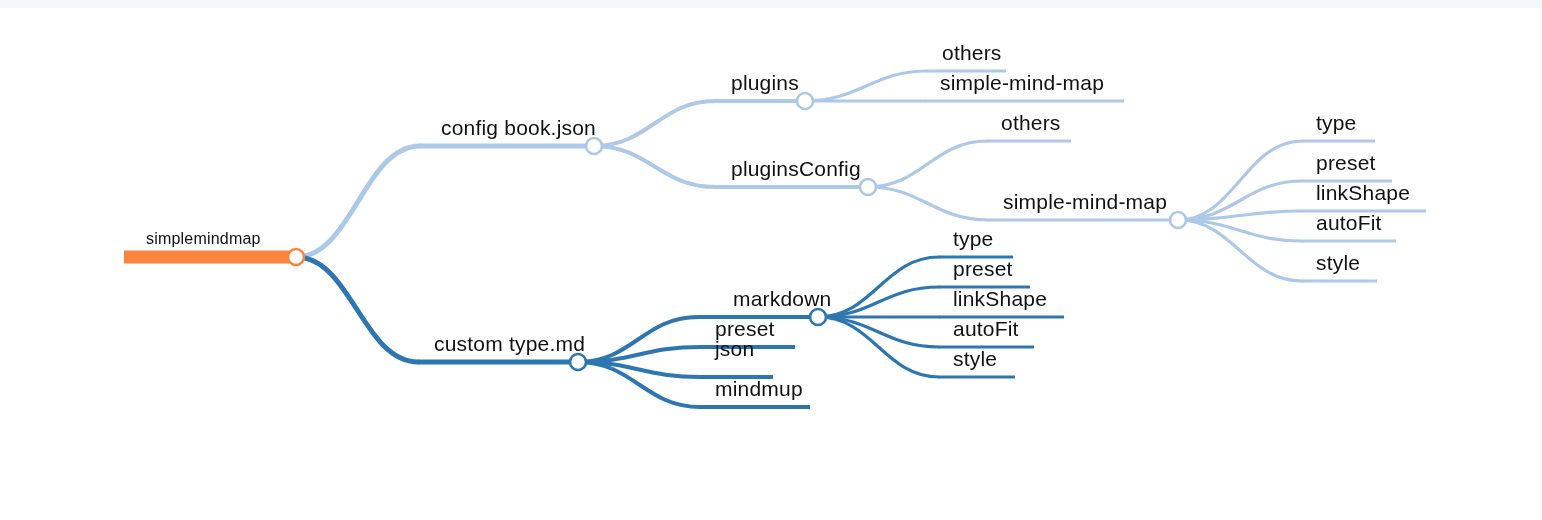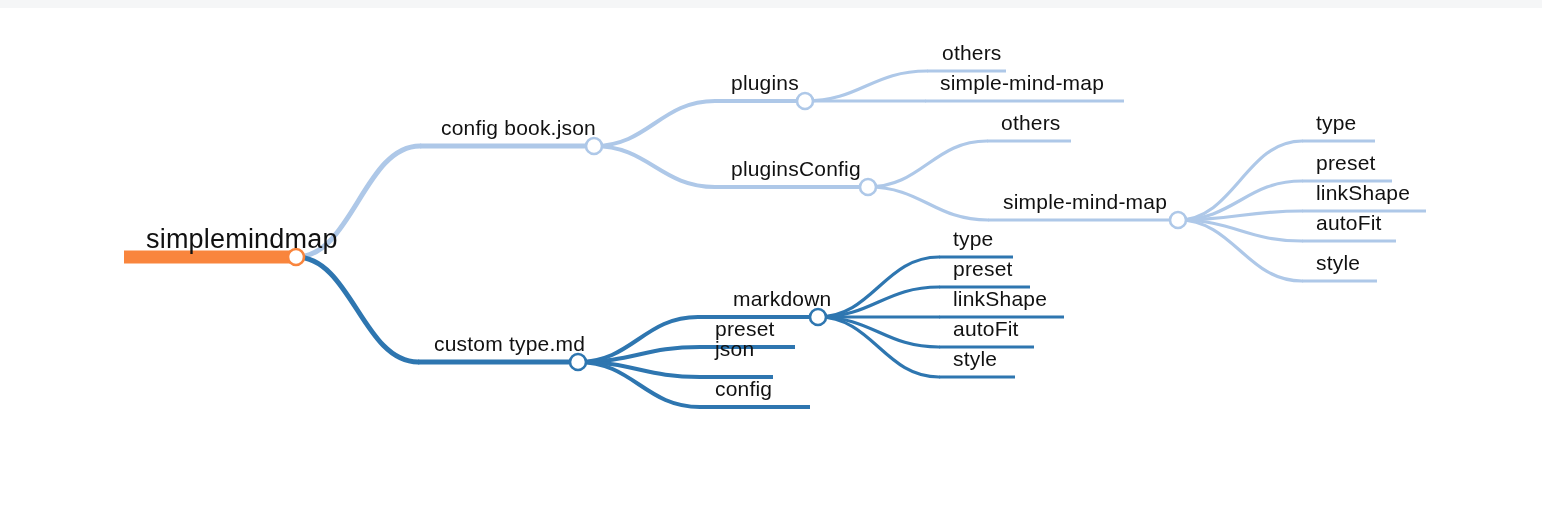--- a/index.html
+++ b/index.html
@@ -37,21 +37,21 @@
     white-space: nowrap;
     color: #111111;
     font-family: "Liberation Sans", sans-serif;
     font-size: 21px;
     line-height: 24px;
     letter-spacing: 0.2px;
     transform: translateY(-100%);
     user-select: none;
   }
   .node-label.root {
-    font-size: 27px;
+    font-size: 16px;
   }
 </style>
 </head>
 <body>
 
 <div id="top-strip"></div>
 
 <div id="canvas">
   <svg id="mindmap-svg" viewBox="0 0 1542 520" xmlns="http://www.w3.org/2000/svg">
     <g id="links-layer">
@@ -124,20 +124,20 @@
       <div class="node-label" style="left: 1003px; top: 214px;"><span>simple-mind-map</span></div>
       <div class="node-label" style="left: 1316px; top: 135px;"><span>type</span></div>
       <div class="node-label" style="left: 1316px; top: 175px;"><span>preset</span></div>
       <div class="node-label" style="left: 1316px; top: 205px;"><span>linkShape</span></div>
       <div class="node-label" style="left: 1316px; top: 235px;"><span>autoFit</span></div>
       <div class="node-label" style="left: 1316px; top: 275px;"><span>style</span></div>
       <div class="node-label" style="left: 434px; top: 356px;"><span>custom type.md</span></div>
       <div class="node-label" style="left: 733px; top: 311px;"><span>markdown</span></div>
       <div class="node-label" style="left: 715px; top: 341px;"><span>preset</span></div>
       <div class="node-label" style="left: 715px; top: 361px; text-align: right;"><span>json</span></div>
-      <div class="node-label" style="left: 715px; top: 401px;"><span>config</span></div>
+      <div class="node-label" style="left: 715px; top: 401px;"><span>mindmup</span></div>
       <div class="node-label" style="left: 953px; top: 251px;"><span>type</span></div>
       <div class="node-label" style="left: 953px; top: 281px;"><span>preset</span></div>
       <div class="node-label" style="left: 953px; top: 311px;"><span>linkShape</span></div>
       <div class="node-label" style="left: 953px; top: 341px;"><span>autoFit</span></div>
       <div class="node-label" style="left: 953px; top: 371px;"><span>style</span></div>
     </div>
 </div>
 
 </body></html>

